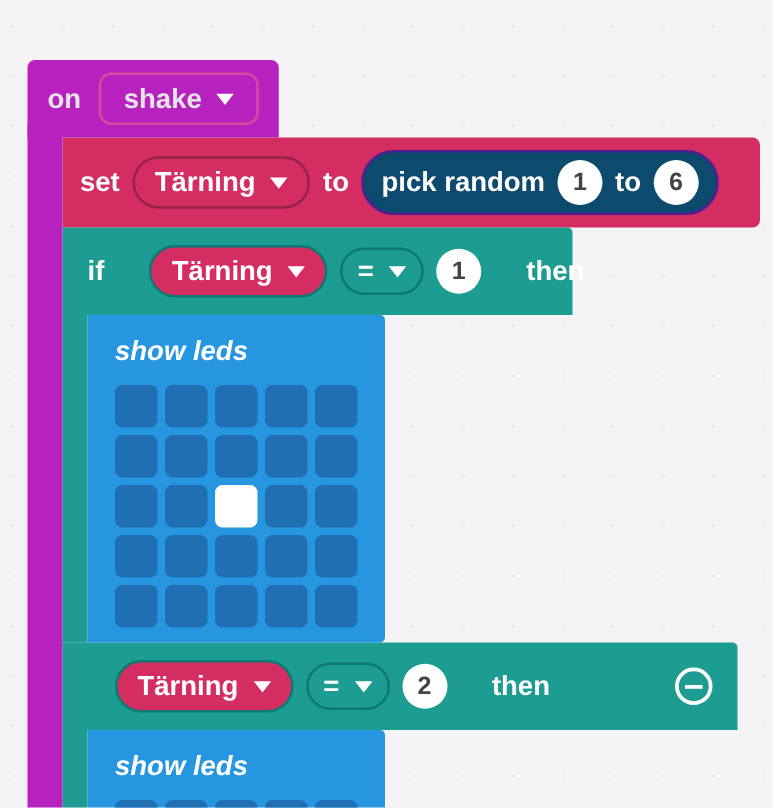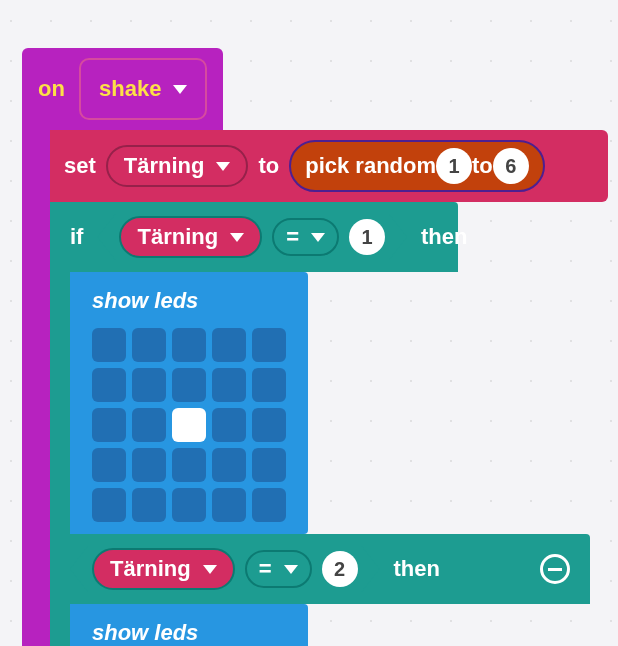--- a/index.html
+++ b/index.html
@@ -21,30 +21,30 @@
     }
     .workspace {
       position: relative;
       padding: 48px 0 0 22px;
     }
     .block-on {
       background: #b722bf;
       border-radius: 6px 6px 0 0;
       display: inline-block;
       padding: 10px 16px 10px 16px;
-      color: #fde047;
+      color: #e5e5e5;
       font-size: 22px;
       font-weight: 600;
     }
     .gesture-dropdown {
       display: inline-flex;
       align-items: center;
       border: 2px solid #d64a9f;
       border-radius: 10px;
-      padding: 16px 18px;
+      padding: 6px 18px;
       margin-left: 8px;
       background: #b722bf;
       cursor: pointer;
     }
     .chevron {
       width: 0; height: 0;
       border-left: 7px solid transparent;
       border-right: 7px solid transparent;
       border-top: 9px solid #fff;
       margin-left: 12px;
@@ -80,26 +80,27 @@
       padding: 6px 16px;
       display: inline-flex;
       align-items: center;
       cursor: pointer;
       text-align: right;
     }
     .var-pill.teal {
       border-color: #0c7a72;
     }
     .random-block {
-      background: #c2410c;
+      background: #0c4a6e;
       border: 2px solid #4d1f91;
       border-radius: 26px;
       padding: 6px 14px;
       display: inline-flex;
       align-items: center;
+      gap: 10px;
     }
     .num-pill {
       background: #fff;
       color: #444;
       border-radius: 50%;
       width: 36px;
       height: 36px;
       display: inline-flex;
       align-items: center;
       justify-content: center;

